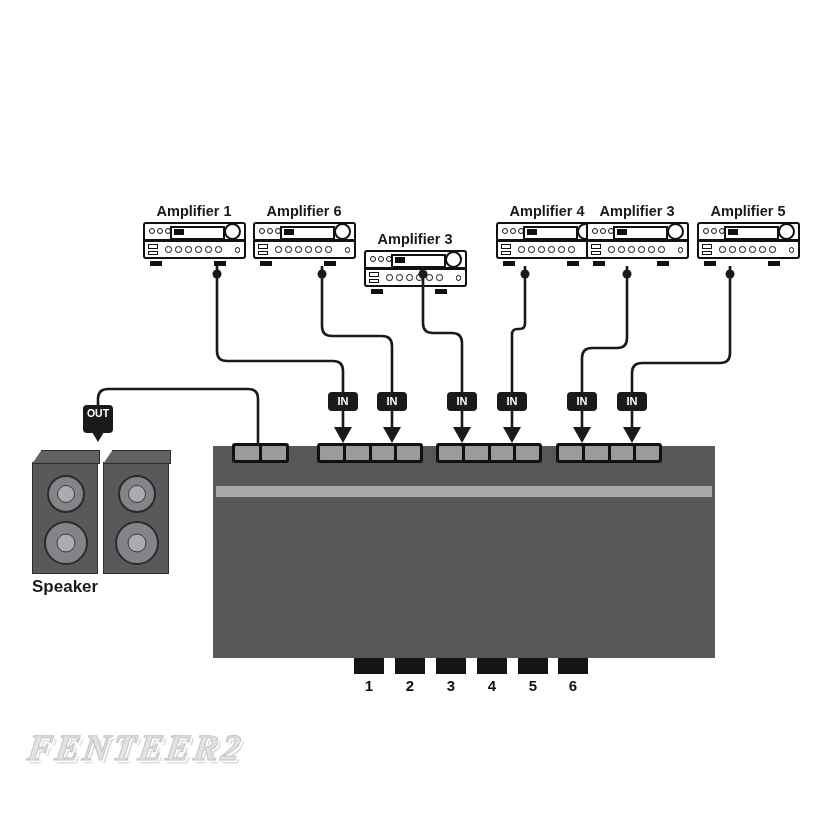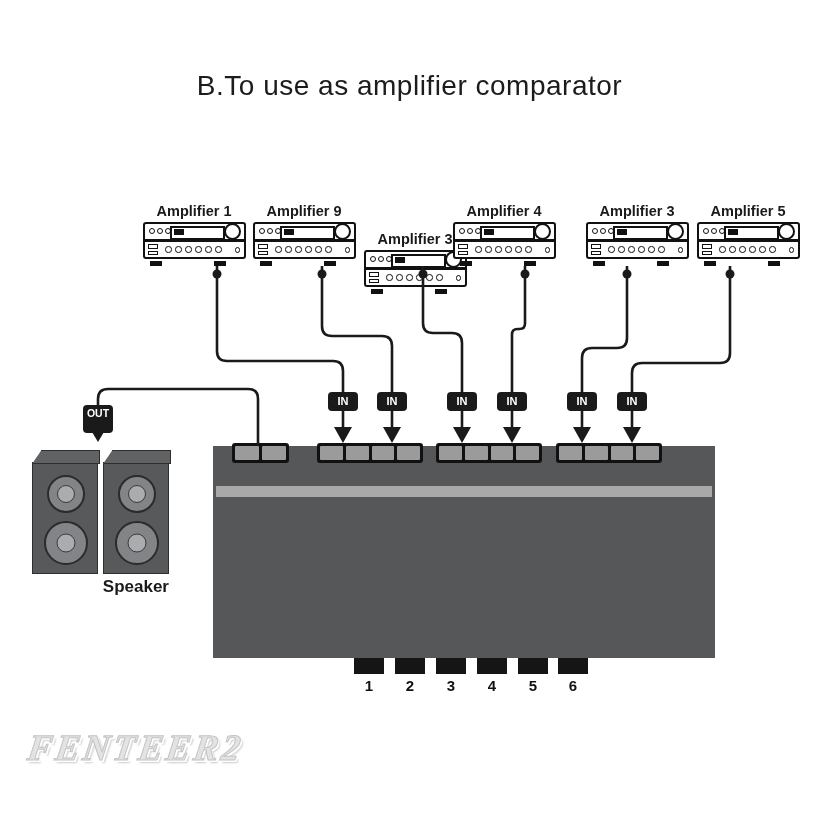--- a/index.html
+++ b/index.html
@@ -46,33 +46,32 @@
   .tab{position:absolute;top:212px;width:30px;height:16px;background:#151515;}
   .tab-num{position:absolute;top:231px;width:30px;text-align:center;font-size:15px;font-weight:bold;color:#111;}
   
   .cab{position:absolute;top:462px;width:66px;height:112px;background:var(--spk-body,#58595b);
        border:1px solid #2e2e2e;box-sizing:border-box;}
   .cab-top{position:absolute;left:-1px;top:-13px;width:66px;height:12px;background:#616264;
            border:1px solid #2e2e2e;clip-path:polygon(0% 100%,14% 0%,100% 0%,100% 100%);}
   .drv{position:absolute;border-radius:50%;background:var(--spk-ring,#828487);border:2px solid #2b2b2b;}
   .drv i{position:absolute;left:50%;top:50%;transform:translate(-50%,-50%);border-radius:50%;
          background:var(--spk-cone,#aaacae);border:1px solid #3a3a3a;}
-  .speaker-label{position:absolute;left:32px;top:577px;width:137px;text-align:right;
+  .speaker-label{position:absolute;left:32px;top:577px;width:137px;text-align:left;
                  font-size:17px;font-weight:bold;}
   
   .watermark{position:absolute;left:28px;top:726px;font-family:"Liberation Serif",serif;
              font-weight:bold;font-style:italic;font-size:37px;letter-spacing:3px;
              color:#e3e3e3;-webkit-text-stroke:1px #c4c4c4;
              text-shadow:2px 2px 0 #fff,3px 3px 2px #c9c9c9;transform:skewX(-8deg);}
 </style>
 </head>
 <body>
 
 <div class="canvas">
-  <div class="title">B.To use as amplifier comparator</div>
 
   <div id="amp-row">
       <div class="amp" style="left: 143px;">
         <div class="amp-label">Amplifier 1</div>
         <div class="amp-icon"><div class="amp-top">
             <span class="amp-dot3">
               <i></i>
               <i></i>
               <i></i>
             </span>
@@ -90,21 +89,21 @@
               <i></i>
               <i></i>
               <i></i>
               <i></i>
               <i></i>
             </span>
             <span class="amp-rcirc"></span>
           </div><span class="amp-feet"><i></i><i></i></span></div>
       </div>
       <div class="amp" style="left: 253px;">
-        <div class="amp-label">Amplifier 9</div>
+        <div class="amp-label">Amplifier 6</div>
         <div class="amp-icon"><div class="amp-top">
             <span class="amp-dot3">
               <i></i>
               <i></i>
               <i></i>
             </span>
             <span class="amp-display">
               <i></i>
             </span>
             <span class="amp-knob"></span>
@@ -145,21 +144,21 @@
               <i></i>
               <i></i>
               <i></i>
               <i></i>
               <i></i>
               <i></i>
             </span>
             <span class="amp-rcirc"></span>
           </div><span class="amp-feet"><i></i><i></i></span></div>
       </div>
-      <div class="amp" style="left: 453px;">
+      <div class="amp" style="left: 496px;">
         <div class="amp-label">Amplifier 4</div>
         <div class="amp-icon"><div class="amp-top">
             <span class="amp-dot3">
               <i></i>
               <i></i>
               <i></i>
             </span>
             <span class="amp-display">
               <i></i>
             </span>

